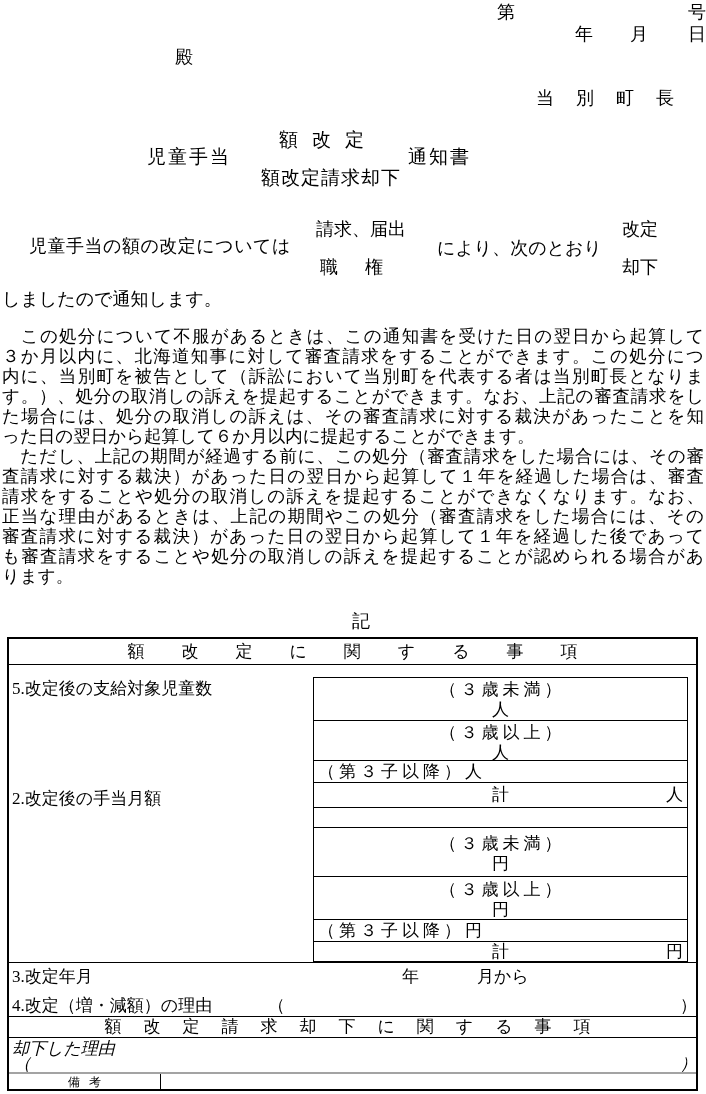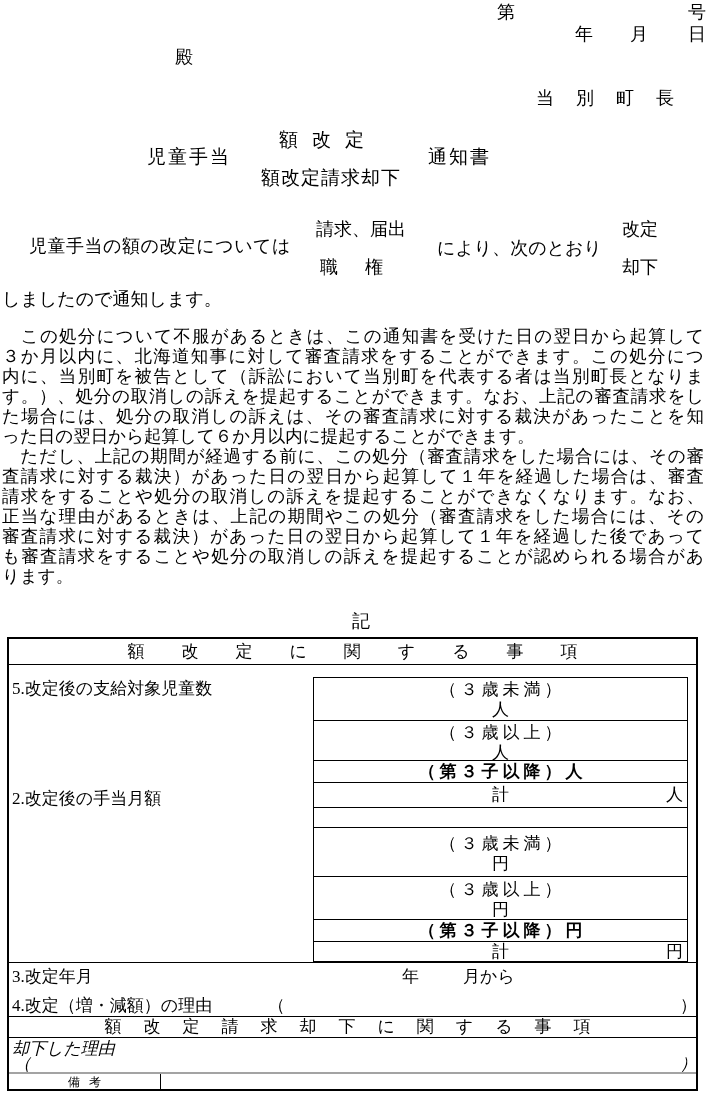--- a/index.html
+++ b/index.html
@@ -30,22 +30,22 @@
            text-align:center;letter-spacing:9px;padding-left:9px;}
   .remblank{flex:1;}
   
   .nest{position:absolute;left:304px;top:12px;width:375px;height:285px;
         box-sizing:border-box;border:1px solid #000;}
   .nr{box-sizing:border-box;border-bottom:1px solid #000;}
   .nr.last{border-bottom:none;}
   .c2{text-align:center;}
   .c2 .lbl{letter-spacing:4px;padding-left:4px;line-height:20px;}
   .c2 .unt{line-height:20px;}
-  .nrow{display:flex;justify-content:center;align-items:center;
-        padding:0 4px;font-weight:bold;}
+  .nrow{display:flex;justify-content:flex-start;align-items:center;
+        padding:0 4px;}
   .nrow .lbl{letter-spacing:4px;}
   .ntot{position:relative;text-align:center;}
   .ntot .unit{position:absolute;right:4px;top:0;}
 </style>
 </head>
 <body>
 
 <div class="page">
 
   <span class="a" style="left:497px;top:3px">第</span>
@@ -53,21 +53,21 @@
   <span class="a" style="left:575px;top:25px">年</span>
   <span class="a" style="left:630px;top:25px">月</span>
   <span class="a" style="left:688px;top:25px">日</span>
 
   <span class="a" style="left:175px;top:48px">殿</span>
   <span class="a" style="left:536px;top:89px;letter-spacing:22px">当別町長</span>
 
   <span class="a title" style="left:147px;top:147px;letter-spacing:2px">児童手当</span>
   <span class="a title" style="left:279px;top:130px;letter-spacing:14px">額改定</span>
   <span class="a title" style="left:261px;top:168px;letter-spacing:1px">額改定請求却下</span>
-  <span class="a title" style="left:428px;top:147px;letter-spacing:2px">通知書</span>
+  <span class="a title" style="left:408px;top:147px;letter-spacing:2px">通知書</span>
 
   <span class="a" style="left:29px;top:237px;letter-spacing:0.5px">児童手当の額の改定については</span>
   <span class="a" style="left:316px;top:220px">請求、届出</span>
   <span class="a" style="left:320px;top:258px">職</span>
   <span class="a" style="left:365px;top:258px">権</span>
   <span class="a" style="left:437px;top:239px">により、次のとおり</span>
   <span class="a" style="left:622px;top:220px">改定</span>
   <span class="a" style="left:622px;top:258px">却下</span>
   <span class="a" style="left:2px;top:290px">しましたので通知します。</span>
 
@@ -133,21 +133,21 @@
         <div class="nr ntot last" style="height:20px;line-height:20px">
           <span>計</span>
           <span class="unit" style="line-height:20px">円</span>
         </div>
       </div>
     </div>
 
     <div class="trow34">
       <span class="a" style="left:3px;top:5px">3.改定年月</span>
       <span class="a" style="left:393px;top:5px">年</span>
-      <span class="a" style="left:454px;top:5px">月から</span>
+      <span class="a" style="left:468px;top:5px">月から</span>
       <span class="a" style="left:3px;top:34px">4.改定（増・減額）の理由</span>
       <span class="a" style="left:259px;top:34px">（</span>
       <span class="a" style="left:671px;top:34px">）</span>
     </div>
 
     <div class="th2">額改定請求却下に関する事項</div>
 
     <div class="treject">
       <span class="a" style="left:3px;top:2px">却下した理由</span>
       <span class="a" style="left:5px;top:17px">（</span>

